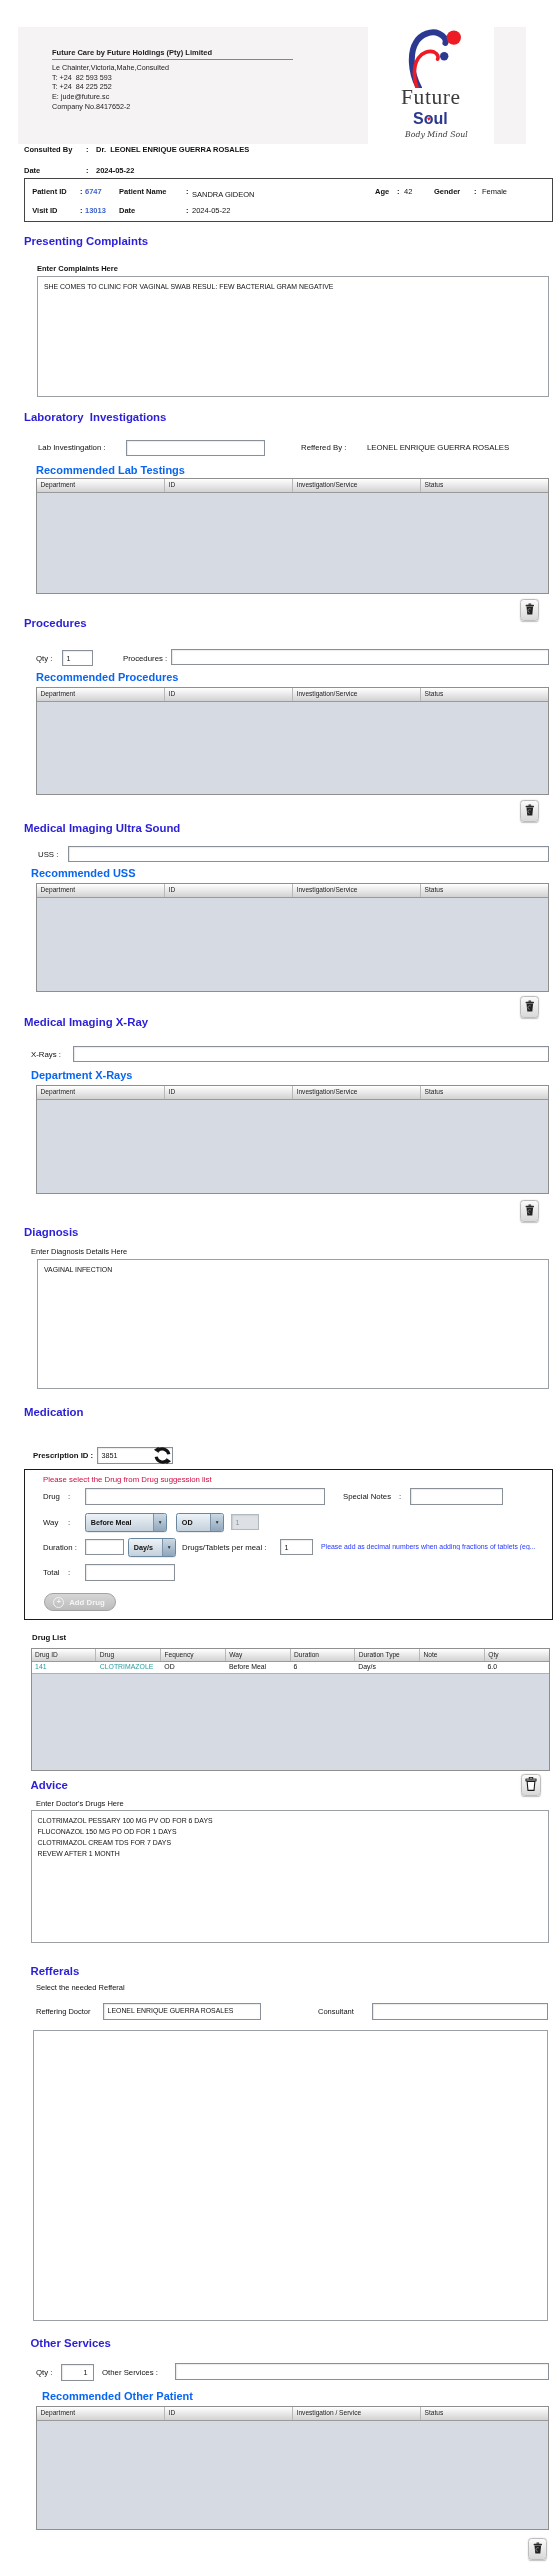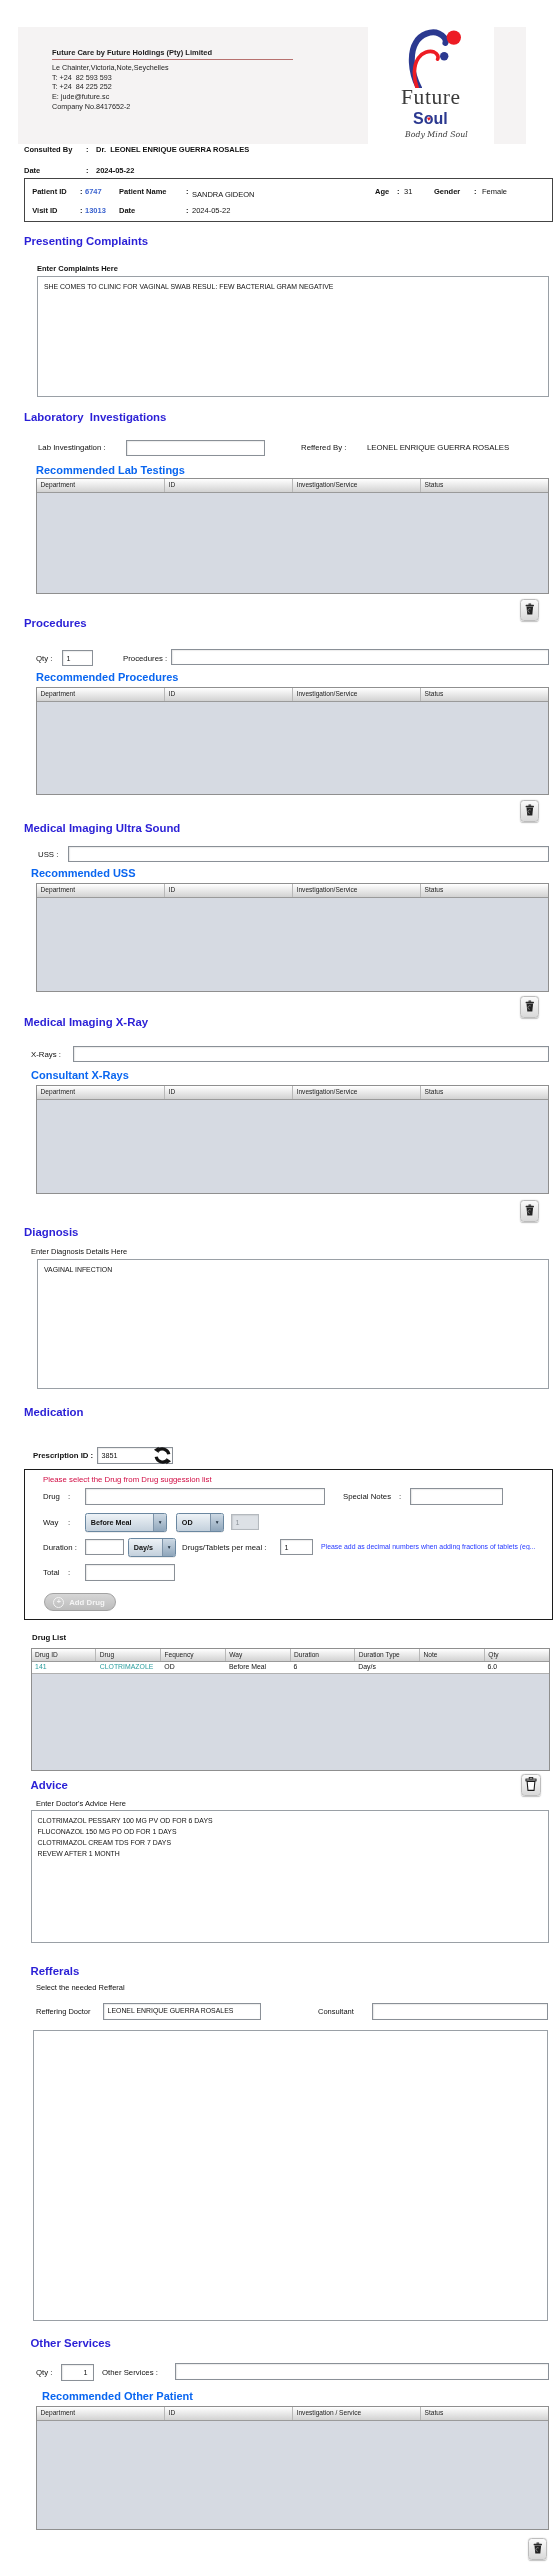--- a/index.html
+++ b/index.html
@@ -48,21 +48,21 @@
   .logo-tag{font-family:"DejaVu Serif",serif;font-style:italic;font-size:7.8px;color:#3a3a3a;}
 </style>
 </head>
 <body>
 
 <div class="page">
 
   <div class="abs" style="left:18px;top:27px;width:508px;height:117px;background:#f5f3f3;"></div>
   <div class="abs hdrtxt b" style="left:52px;top:48px;font-size:7.5px;">Future Care by Future Holdings (Pty) Limited</div>
   <div class="abs" style="left:52px;top:59px;width:241px;height:1.2px;background:#b7716f;"></div>
-  <div class="abs hdrtxt" style="left:52px;top:63px;">Le Chainter,Victoria,Note,Seychelles</div>
+  <div class="abs hdrtxt" style="left:52px;top:63px;">Le Chainter,Victoria,Mahe,Consulted</div>
   <div class="abs hdrtxt" style="left:52px;top:73px;">T: +24  82 593 593</div>
   <div class="abs hdrtxt" style="left:52px;top:82px;">T: +24  84 225 252</div>
   <div class="abs hdrtxt" style="left:52px;top:92px;">E: jude@future.sc</div>
   <div class="abs hdrtxt" style="left:52px;top:102px;">Company No.8417652-2</div>
 
   <div class="abs" style="left:368px;top:27px;width:126px;height:117px;background:#fff;text-align:left;">
     <span class="abs" style="left:18px;top:1.2px;width:90px;height:60px;">
       <svg width="90" height="60" viewBox="0 0 150 100">
         <path d="M55,100 C40,72 40,40 50,24 C58,10 76,4 88,9 C97,13 101,20 99,25" fill="none" stroke="#2b3990" stroke-width="10" stroke-linecap="round"></path>
         <circle cx="113" cy="16" r="12" fill="#ed1c24"></circle>
@@ -85,21 +85,21 @@
 
   <div class="abs" style="left:24px;top:178px;width:529px;height:44px;border:1.2px solid #444;box-sizing:border-box;background:#fff;">
     <div class="abs lbl b" style="left:7.2px;top:8.4px;">Patient ID</div>
     <div class="abs lbl b" style="left:55px;top:8.4px;">:</div>
     <div class="abs lbl idblue" style="left:60px;top:8.4px;">6747</div>
     <div class="abs lbl b" style="left:94px;top:8.4px;">Patient Name</div>
     <div class="abs lbl b" style="left:161px;top:8.4px;">:</div>
     <div class="abs lbl" style="left:167px;top:11px;">SANDRA GIDEON</div>
     <div class="abs lbl b" style="left:350px;top:8.4px;">Age</div>
     <div class="abs lbl b" style="left:372px;top:8.4px;">:</div>
-    <div class="abs lbl" style="left:379px;top:8.4px;">31</div>
+    <div class="abs lbl" style="left:379px;top:8.4px;">42</div>
     <div class="abs lbl b" style="left:409px;top:8.4px;">Gender</div>
     <div class="abs lbl b" style="left:449px;top:8.4px;">:</div>
     <div class="abs lbl" style="left:457px;top:8.4px;">Female</div>
     <div class="abs lbl b" style="left:7.2px;top:27px;">Visit ID</div>
     <div class="abs lbl b" style="left:55px;top:27px;">:</div>
     <div class="abs lbl idblue" style="left:60px;top:27px;">13013</div>
     <div class="abs lbl b" style="left:94px;top:27px;">Date</div>
     <div class="abs lbl b" style="left:161px;top:27px;">:</div>
     <div class="abs lbl" style="left:167px;top:27px;">2024-05-22</div>
   </div>
@@ -174,21 +174,21 @@
           <rect x="1" y="3" width="14" height="2.6" rx="1" fill="#2a2a2a"></rect>
           <rect x="5.5" y="0.8" width="5" height="2.2" rx="0.8" fill="#2a2a2a"></rect>
           <path d="M2.5 6 L13.5 6 L12.2 19 L3.8 19 Z" fill="#222"></path>
           <path d="M9.5 10 a3 3 0 1 0 -1.5 5.5" stroke="#bdbdbd" stroke-width="1" fill="none"></path>
         </svg></span>
   </div>
 
   <div class="abs h1" style="left:24px;top:1016px;">Medical Imaging X-Ray</div>
   <div class="abs lbl" style="left:31px;top:1050px;font-size:7.8px;">X-Rays :</div>
   <div class="abs inp" style="left:73px;top:1046px;width:476px;height:16px;"></div>
-  <div class="abs link" style="left:31px;top:1069px;">Consultant X-Rays</div>
+  <div class="abs link" style="left:31px;top:1069px;">Department X-Rays</div>
   <div class="tbl" style="left:36px;top:1085px;width:513px;">
     <div class="thead">
       <div>Department</div>
       <div>ID</div>
       <div>Investigation/Service</div>
       <div>Status</div>
     </div>
     <div class="tbody" style="height:93px;"></div>
   </div>
   <div class="abs trash-btn" style="left:520px;top:1200px;">
@@ -283,21 +283,21 @@
   </div>
 
   <div class="abs trash-btn" style="left:521px;top:1774px;width:18px;height:20.3px;">
     <span><svg width="12" height="14.3" viewBox="0 0 20 24">
           <rect x="1.5" y="3.5" width="17" height="3" fill="#fff" stroke="#1a1a1a" stroke-width="1.6"></rect>
           <rect x="7" y="0.9" width="6" height="2.4" fill="#fff" stroke="#1a1a1a" stroke-width="1.4"></rect>
           <path d="M3.5 7.5 h13 l-1.4 15 h-10.2 Z" fill="#fff" stroke="#1a1a1a" stroke-width="1.8"></path>
         </svg></span>
   </div>
   <div class="abs h1" style="left:30.5px;top:1779px;">Advice</div>
-  <div class="abs lbl" style="left:36px;top:1799px;">Enter Doctor's Advice Here</div>
+  <div class="abs lbl" style="left:36px;top:1799px;">Enter Doctor's Drugs Here</div>
   <div class="abs ta" style="left:30.5px;top:1810px;width:518px;height:133px;">CLOTRIMAZOL PESSARY 100 MG PV OD FOR 6 DAYS
 FLUCONAZOL 150 MG PO OD FOR 1 DAYS
 CLOTRIMAZOL CREAM TDS FOR 7 DAYS
 REVEW AFTER 1 MONTH</div>
 
   <div class="abs h1" style="left:30.5px;top:1965px;">Refferals</div>
   <div class="abs lbl" style="left:36px;top:1983px;">Select the needed Refferal</div>
   <div class="abs lbl" style="left:36px;top:2007px;font-size:7.5px;">Reffering Doctor</div>
   <div class="abs inp" style="left:103px;top:2003px;width:158px;height:16.7px;font-size:6.9px;">LEONEL ENRIQUE GUERRA ROSALES</div>
   <div class="abs lbl" style="left:318px;top:2007px;">Consultant</div>

